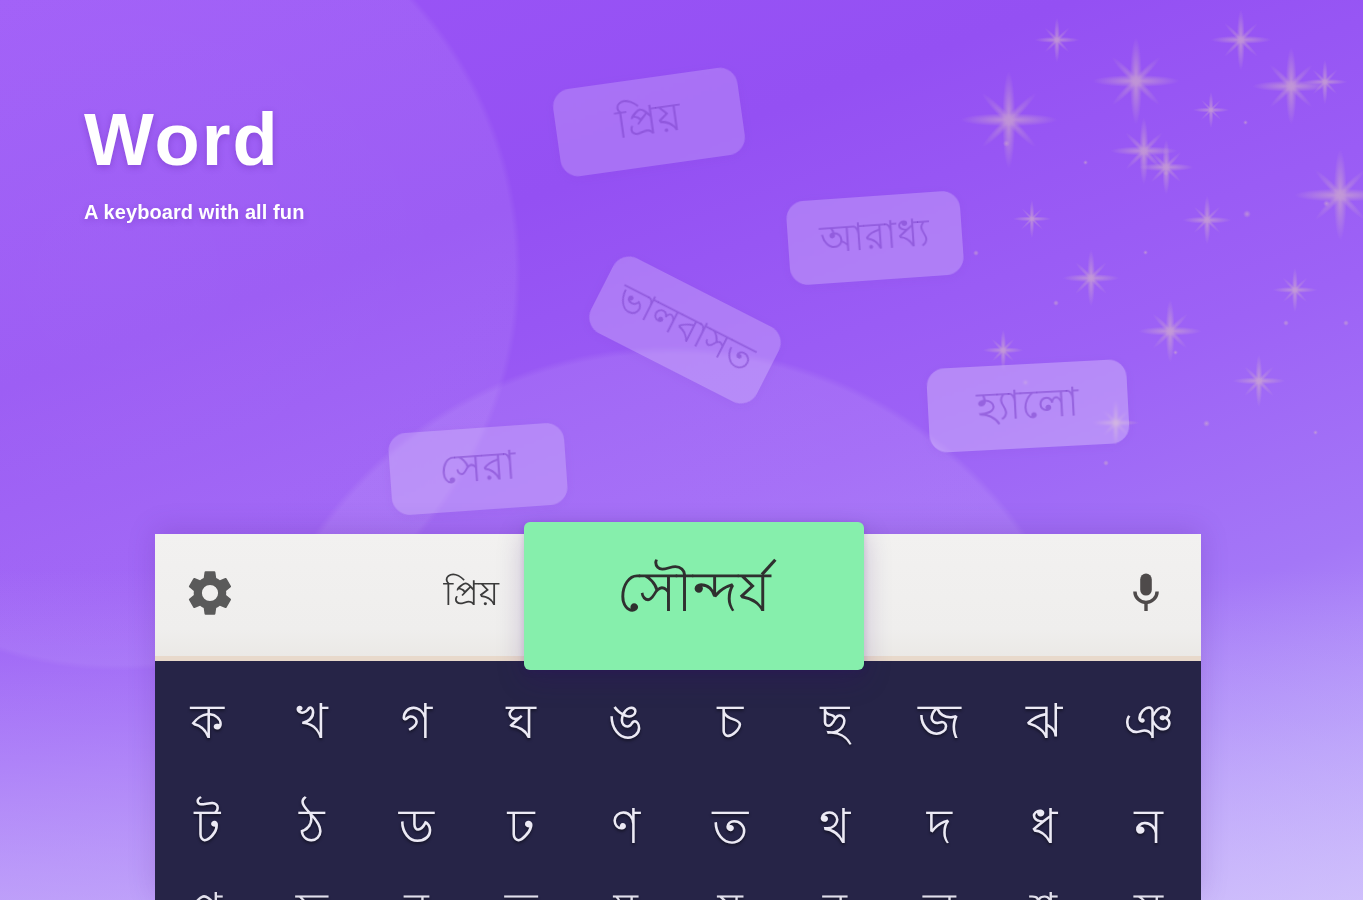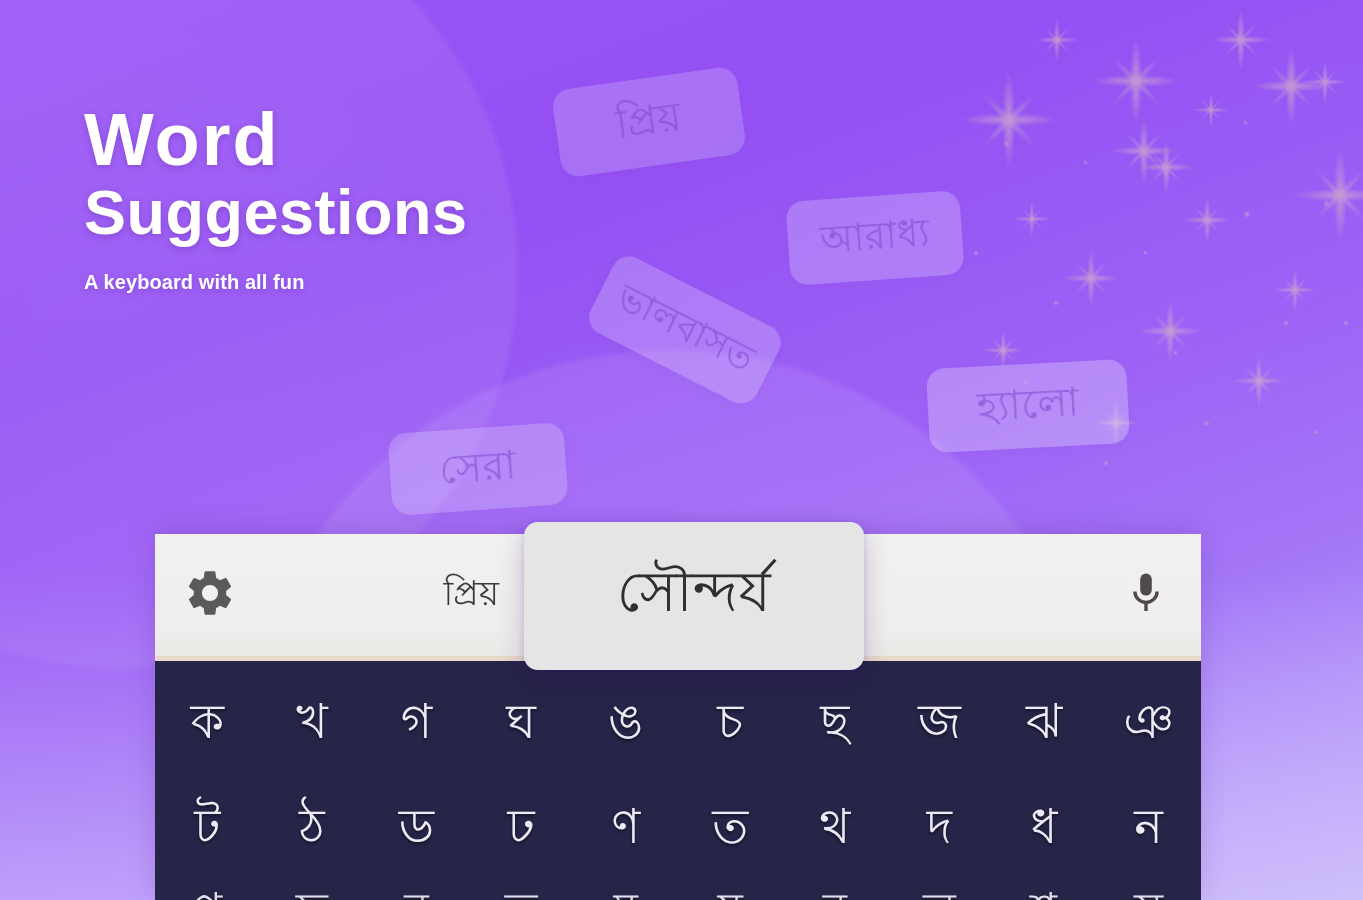--- a/index.html
+++ b/index.html
@@ -174,22 +174,22 @@
     align-items: center;
     justify-content: center;
   }
 
   .popup {
     position: absolute;
     left: 524px;
     top: 522px;
     width: 340px;
     height: 148px;
-    background: #e5e5e5;
-    border-radius: 14px;
+    background: #86efac;
+    border-radius: 6px;
     display: flex;
     align-items: center;
     justify-content: center;
     font-size: 56px;
     color: #2f2f2f;
     letter-spacing: 0.5px;
     box-shadow: 0 10px 28px rgba(50,10,110,0.22), 0 2px 6px rgba(50,10,110,0.14);
     z-index: 8;
   }
 
@@ -310,21 +310,20 @@
       <div class="dot" style="left: 30px; top: 250px; width: 6px; height: 6px;"></div>
       <div class="dot" style="left: 300px; top: 120px; width: 5px; height: 5px;"></div>
       <div class="dot" style="left: 140px; top: 160px; width: 5px; height: 5px;"></div>
       <div class="dot" style="left: 400px; top: 320px; width: 6px; height: 6px;"></div>
       <div class="dot" style="left: 230px; top: 350px; width: 5px; height: 5px;"></div>
     </div>
   <div class="bg-glow-bottom"></div>
 
   <div class="headline">
     <div class="title-1">Word</div>
-    <div class="title-2">Suggestions</div>
     <div class="subtitle">A keyboard with all fun</div>
   </div>
 
   <div id="chips">
       <div class="chip" style="left: 556px; top: 78px; width: 186px; height: 88px; font-size: 40px; transform: rotate(-8deg); background: rgba(255, 255, 255, 0.19);">প্রিয়</div>
       <div class="chip" style="left: 788px; top: 196px; width: 174px; height: 84px; font-size: 38px; transform: rotate(-4deg); background: rgba(255, 255, 255, 0.22);">আরাধ্য</div>
       <div class="chip" style="left: 592px; top: 288px; width: 186px; height: 84px; font-size: 36px; transform: rotate(27deg); background: rgba(255, 255, 255, 0.21);">ভালবাসত</div>
       <div class="chip" style="left: 928px; top: 364px; width: 200px; height: 84px; font-size: 40px; transform: rotate(-3deg); background: rgba(255, 255, 255, 0.26);">হ্যালো</div>
       <div class="chip" style="left: 390px; top: 428px; width: 176px; height: 82px; font-size: 40px; transform: rotate(-4deg); background: rgba(255, 255, 255, 0.2);">সেরা</div>
     </div>

